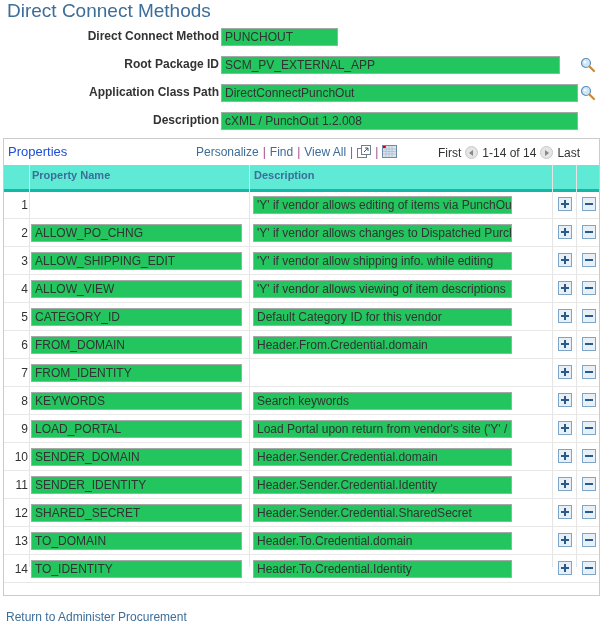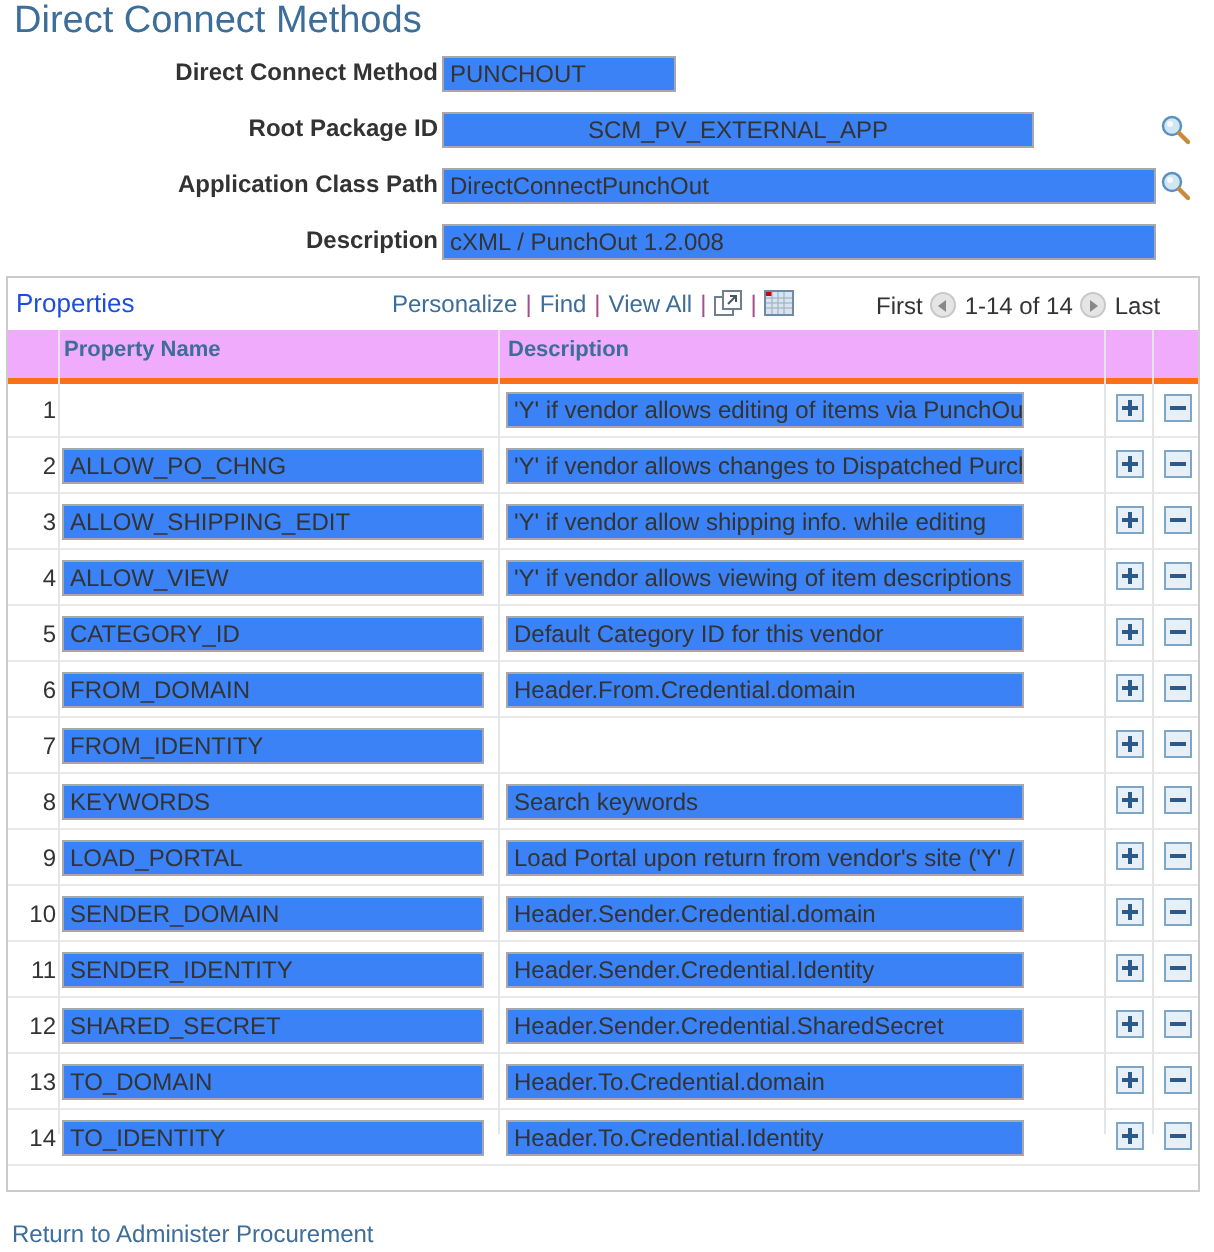--- a/index.html
+++ b/index.html
@@ -10,21 +10,21 @@
     .page-title {
       position: absolute; left: 7px; top: 0px;
       font-size: 19px; color: #3d6d99; font-weight: normal; white-space: nowrap;
     }
     .form-row { position: absolute; left: 0; height: 20px; }
     .form-label {
       position: absolute; right: 0; top: 0; font-weight: bold; color: #333333;
       font-size: 12px; line-height: 16px; white-space: nowrap; text-align: right;
     }
     .field {
-      position: absolute; height: 18px; border: 1px solid #a8a8a8; background: #3b82f6;
+      position: absolute; height: 18px; border: 1px solid #a8a8a8; background: #22c55e;
       box-sizing: border-box; font-family: "Liberation Sans", sans-serif;
       font-size: 12px; color: #333; padding: 1px 3px; line-height: 14px; overflow: hidden; white-space: nowrap;
     }
     .lookup-icon { position: absolute; width: 16px; height: 16px; cursor: pointer; }
 
     .grid-box {
       position: absolute; left: 3px; top: 138px; width: 597px; height: 458px;
       border: 1px solid #cbcbcb; box-sizing: border-box; background: #fff;
     }
     .grid-header {
@@ -50,21 +50,21 @@
     }
     .pager .circle::after {
       content: ""; position: absolute; top: 3px; width: 0; height: 0;
       border-top: 3px solid transparent; border-bottom: 3px solid transparent;
     }
     .pager .circle.left::after { left: 3px; border-right: 4px solid #888; }
     .pager .circle.right::after { left: 4px; border-left: 4px solid #888; }
 
     .col-header-row {
       position: absolute; left: 0; top: 26px; width: 100%; height: 24px;
-      background: #f0abfc; border-bottom: 3px solid #f97316;
+      background: #5eead4; border-bottom: 3px solid #14b8a6;
     }
     .col-header {
       position: absolute; top: 4px; font-weight: bold; color: #3d6d99; font-size: 11px;
     }
     .vline { position: absolute; top: 26px; width: 1px; background: #e5e5e5; }
 
     .row {
       position: absolute; left: 0; width: 100%; height: 28px;
       border-bottom: 1px solid #e8e8e8; box-sizing: border-box;
     }
@@ -95,21 +95,21 @@
 <div class="page-title">Direct Connect Methods</div>
 
 <div class="form-row" style="top:28px; width:219px;">
   <span class="form-label">Direct Connect Method</span>
 </div>
 <div class="field" style="left:221px; top:28px; width:117px;">PUNCHOUT</div>
 
 <div class="form-row" style="top:56px; width:219px;">
   <span class="form-label">Root Package ID</span>
 </div>
-<div class="field" style="left:221px; top:56px; width:296px;text-align:center;">SCM_PV_EXTERNAL_APP</div>
+<div class="field" style="left:221px; top:56px; width:339px;">SCM_PV_EXTERNAL_APP</div>
 <span class="lookup-icon" style="left:580px; top:57px;">
   <svg width="16" height="16" viewBox="0 0 16 16">
     <circle cx="6" cy="6" r="4.5" fill="#cfe6f7" stroke="#5a8fbf" stroke-width="1.2"></circle>
     <circle cx="5" cy="5" r="1.5" fill="#ffffff" opacity="0.8"></circle>
     <line x1="9.5" y1="9.5" x2="14" y2="14" stroke="#c88a3a" stroke-width="2.2" stroke-linecap="round"></line>
   </svg>
 </span>
 
 <div class="form-row" style="top:84px; width:219px;">
   <span class="form-label">Application Class Path</span>

